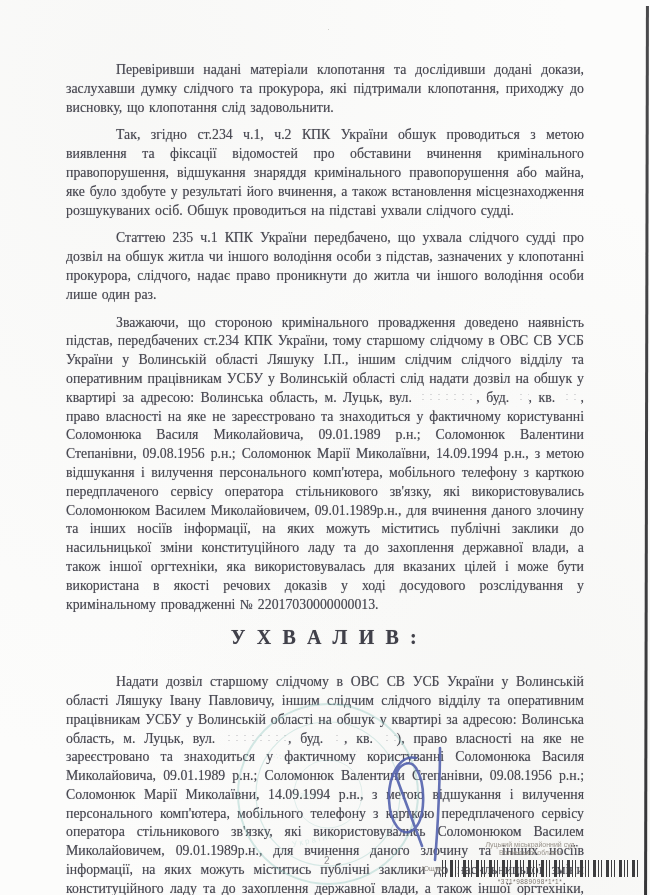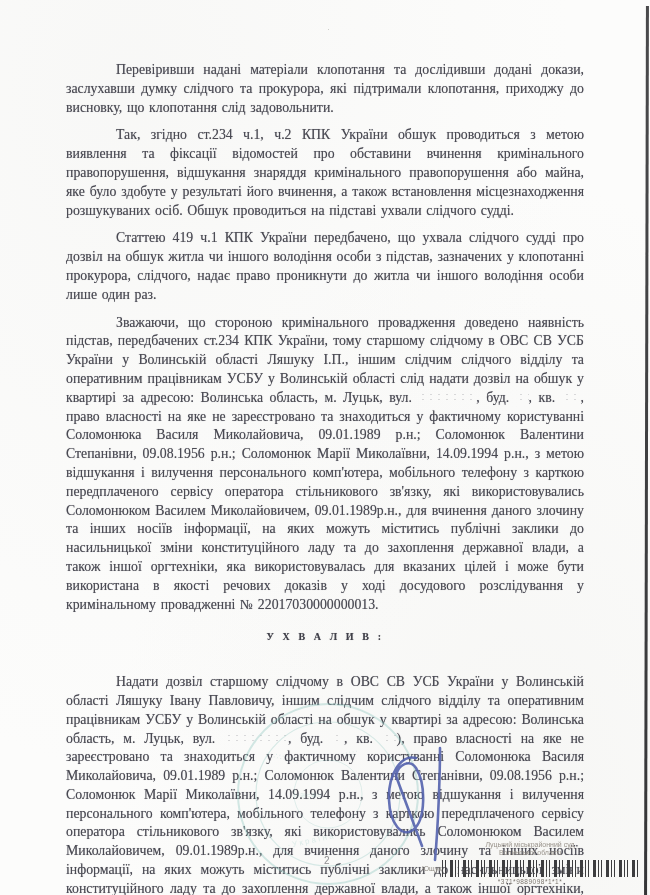--- a/index.html
+++ b/index.html
@@ -22,21 +22,21 @@
   .para{margin:9px;text-indent:50px;}
   .redact{
     display:inline-block;height:9px;vertical-align:baseline;opacity:.3;
     background-image:radial-gradient(circle,#8a8a90 .5px,transparent .7px);
     background-size:8px 5px;background-position:1px 4px;
   }
   .r-street{width:58px;} .r-bld{width:13px;} .r-apt{width:19px;}
   .r-street2{width:64px;} .r-bld2{width:12px;} .r-apt2{width:15px;}
   .rule-head{
     margin:14px 0 26px 0;text-align:center;font-weight:bold;color:#41414a;
-    font-size:10px;letter-spacing:2.5px;text-indent:0;
+    font-size:20px;letter-spacing:2.5px;text-indent:0;
   }
   .stamp{position:absolute;left:233px;top:698px;opacity:.55;filter:blur(.6px);}
   .ink-sign{position:absolute;left:382px;top:742px;}
   .page-num{position:absolute;left:324px;top:855px;color:#8e8e90;font-size:10px;font-family:"Liberation Sans",sans-serif;}
   .bc-block{position:absolute;right:12px;top:841px;width:216px;text-align:center;font-family:"Liberation Sans",sans-serif;color:#98928a;}
   .bc-line{font-size:7px;line-height:8px;}
   .bc-row{display:flex;align-items:center;justify-content:flex-start;margin-top:3px;}
   .bc-label{font-size:7px;color:#8f8a82;margin-right:1px;white-space:nowrap;}
   .bars{
     height:17px;flex:1;
@@ -50,21 +50,21 @@
 <body>
 
 <div class="page">
 
   <div class="scan-edge"></div>
   <div class="top-dot">·</div>
 
   <div class="textcol">
     <p class="para">Перевіривши надані матеріали клопотання та дослідивши додані докази, заслухавши думку слідчого та прокурора, які підтримали клопотання, приходжу до висновку, що клопотання слід задовольнити.</p>
     <p class="para">Так, згідно ст.234 ч.1, ч.2 КПК України обшук проводиться з метою виявлення та фіксації відомостей про обставини вчинення кримінального правопорушення, відшукання знаряддя кримінального правопорушення або майна, яке було здобуте у результаті його вчинення, а також встановлення місцезнаходження розшукуваних осіб. Обшук проводиться на підставі ухвали слідчого судді.</p>
-    <p class="para">Статтею 419 ч.1 КПК України передбачено, що ухвала слідчого судді про дозвіл на обшук житла чи іншого володіння особи з підстав, зазначених у клопотанні прокурора, слідчого, надає право проникнути до житла чи іншого володіння особи лише один раз.</p>
+    <p class="para">Статтею 235 ч.1 КПК України передбачено, що ухвала слідчого судді про дозвіл на обшук житла чи іншого володіння особи з підстав, зазначених у клопотанні прокурора, слідчого, надає право проникнути до житла чи іншого володіння особи лише один раз.</p>
     <p class="para"><span>Зважаючи, що стороною кримінального провадження доведено наявність підстав, передбачених ст.234 КПК України, тому старшому слідчому в ОВС СВ УСБ України у Волинській області Ляшуку І.П., іншим слідчим слідчого відділу та оперативним працівникам УСБУ у Волинській області слід надати дозвіл на обшук у квартирі за адресою: Волинська область, м. Луцьк, вул. </span><span class="redact r-street"></span><span>, буд. </span><span class="redact r-bld"></span><span>, кв. </span><span class="redact r-apt"></span><span>, право власності на яке не зареєстровано та знаходиться у фактичному користуванні Соломонюка Василя Миколайовича, 09.01.1989 р.н.; Соломонюк Валентини Степанівни, 09.08.1956 р.н.; Соломонюк Марії Миколаївни, 14.09.1994 р.н., з метою відшукання і вилучення персонального комп'ютера, мобільного телефону з карткою передплаченого сервісу оператора стільникового зв'язку, які використовувались Соломонюком Василем Миколайовичем, 09.01.1989р.н., для вчинення даного злочину та інших носіїв інформації, на яких можуть міститись публічні заклики до насильницької зміни конституційного ладу та до захоплення державної влади, а також іншої оргтехніки, яка використовувалась для вказаних цілей і може бути використана в якості речових доказів у ході досудового розслідування у кримінальному провадженні № 22017030000000013.</span></p>
     <p class="rule-head">У Х В А Л И В :</p>
     <p class="para"><span>Надати дозвіл старшому слідчому в ОВС СВ УСБ України у Волинській області Ляшуку Івану Павловичу, іншим слідчим слідчого відділу та оперативним працівникам УСБУ у Волинській області на обшук у квартирі за адресою: Волинська область, м. Луцьк, вул. </span><span class="redact r-street2"></span><span>, буд. </span><span class="redact r-bld2"></span><span>, кв. </span><span class="redact r-apt2"></span><span>), право власності на яке не зареєстровано та знаходиться у фактичному користуванні Соломонюка Василя Миколайовича, 09.01.1989 р.н.; Соломонюк Валентини Степанівни, 09.08.1956 р.н.; Соломонюк Марії Миколаївни, 14.09.1994 р.н., з метою відшукання і вилучення персонального комп'ютера, мобільного телефону з карткою передплаченого сервісу оператора стільникового зв'язку, які використовувались Соломонюком Василем Миколайовичем, 09.01.1989р.н., для вчинення даного злочину та інших носіїв інформації, на яких можуть міститись публічні заклики до насильницької зміни конституційного ладу та до захоплення державної влади, а також іншої оргтехніки, яка використовувалась для вказаних цілей і може бути використана в якості речових доказів у ході досудового розслідування у кримінальному провадженні № 22017030000000013.</span></p>
 
   </div>
 
   <svg class="stamp" width="190" height="192" viewBox="0 0 190 192">
     <g fill="none" stroke="#8fc6bf" stroke-width="2">
       <circle cx="95" cy="96" r="90" opacity=".7"></circle>
       <circle cx="95" cy="96" r="72" stroke-width="1.2" opacity=".6"></circle>

